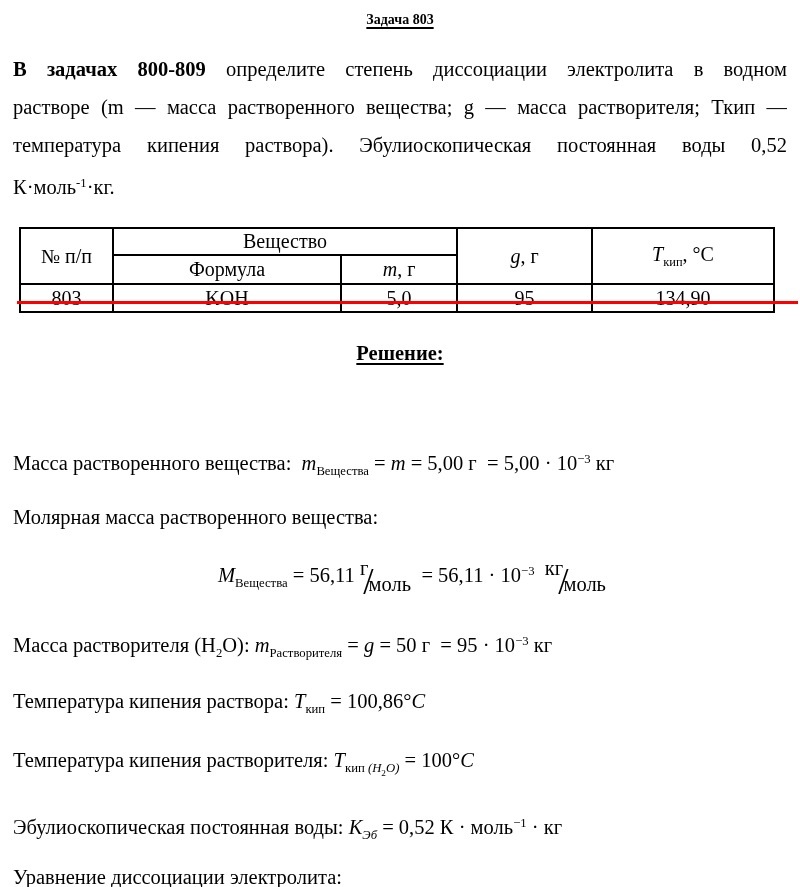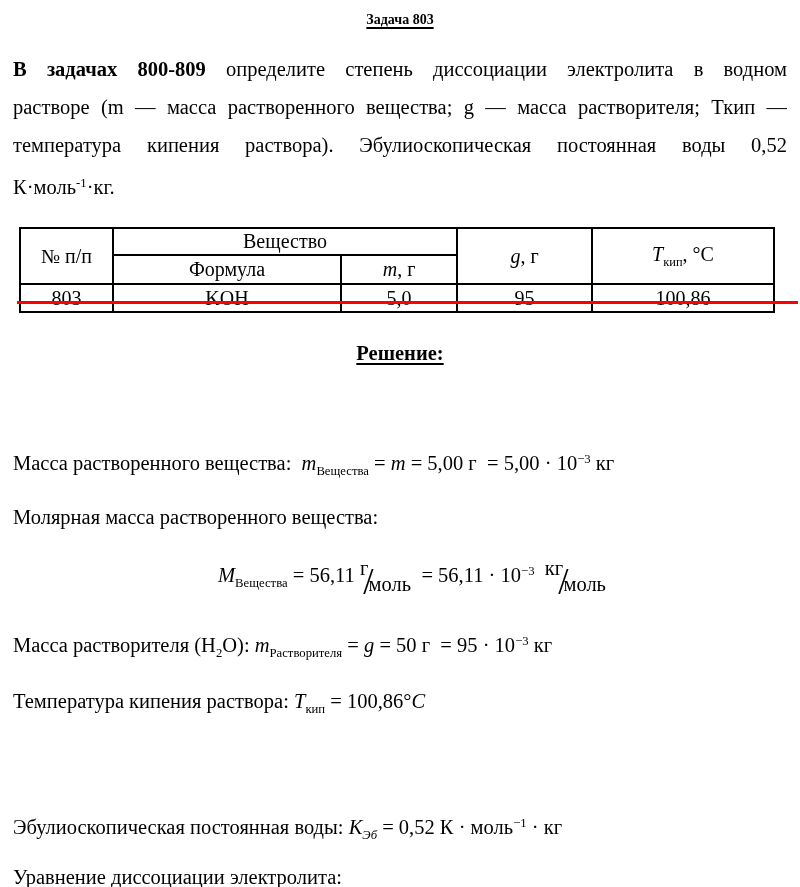--- a/index.html
+++ b/index.html
@@ -107,32 +107,33 @@
       </tr>
       <tr class="r2">
         <td>Формула</td>
         <td><span class="r-i">m</span><span>, г</span></td>
       </tr>
       <tr class="r3">
         <td>803</td>
         <td>KOH</td>
         <td>5,0</td>
         <td>95</td>
-        <td>100,86</td>
+        <td>134,90</td>
       </tr>
     </tbody>
   </table>
 
   <div class="red-line"></div>
 
   <div class="sol-heading">
     <span class="u">Решение:</span>
   </div>
 
   <div class="sline" style="top:446px"><span>Масса растворенного вещества:  </span><span class="r-i">m</span><span class="r-sub">Вещества</span><span> = </span><span class="r-i">m</span><span> = 5,00 г  = 5,00 · 10</span><span class="r-sup">−3</span><span> кг</span></div>
   <div class="sline" style="top:504px"><span>Молярная масса растворенного вещества:</span></div>
   <div class="sline formula" style="top:556px"><span class="r-i">M</span><span class="r-sub">Вещества</span><span> = 56,11 </span><span class="r-fnum">г</span><span class="r-fslash">/</span><span class="r-fden">моль</span><span>  = 56,11 · 10</span><span class="r-sup">−3</span><span>  </span><span class="r-fnum">кг</span><span class="r-fslash">/</span><span class="r-fden">моль</span></div>
   <div class="sline" style="top:628px"><span>Масса растворителя (H</span><span class="r-sub">2</span><span>O): </span><span class="r-i">m</span><span class="r-sub">Растворителя</span><span> = </span><span class="r-i">g</span><span> = 50 г  = 95 · 10</span><span class="r-sup">−3</span><span> кг</span></div>
   <div class="sline" style="top:688px"><span>Температура кипения раствора: </span><span class="r-i">T</span><span class="r-sub">кип</span><span> = 100,86°</span><span class="r-i">C</span></div>
+  <div class="sline" style="top:747px"><span>Температура кипения растворителя: </span><span class="r-i">T</span><span class="r-sub">кип </span><span class="r-subi">(H</span><span class="r-subsub">2</span><span class="r-subi">O)</span><span> = 100°</span><span class="r-i">C</span></div>
   <div class="sline" style="top:810px"><span>Эбулиоскопическая постоянная воды: </span><span class="r-i">K</span><span class="r-subi">Эб</span><span> = 0,52 К · моль</span><span class="r-sup">−1</span><span> · кг</span></div>
   <div class="sline" style="top:864px"><span>Уравнение диссоциации электролита:</span></div>
 
 </div>
 
 </body></html>

